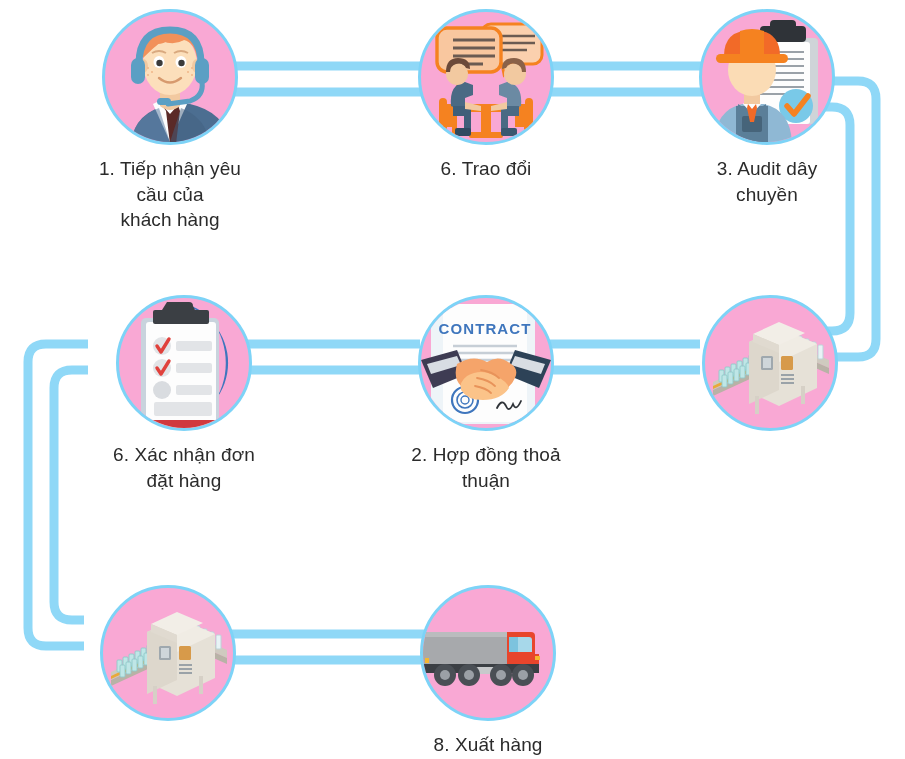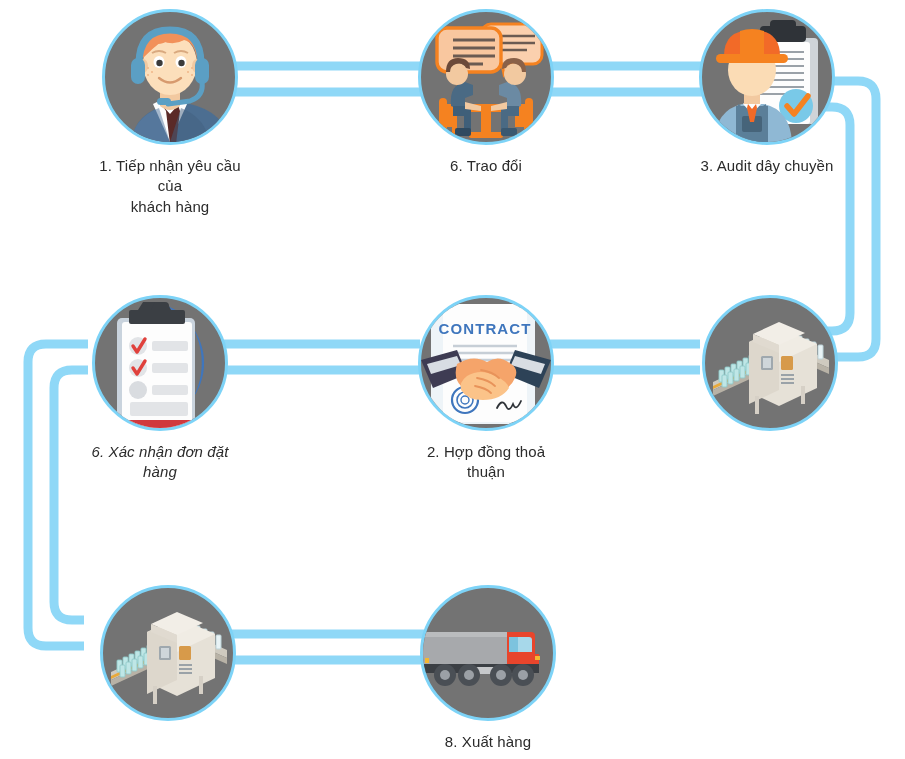--- a/index.html
+++ b/index.html
@@ -36,34 +36,34 @@
     z-index: 3;
     width: 160px;
     text-align: center;
   }
   .node-circle {
     position: relative;
     width: 136px;
     height: 136px;
     margin: 0 auto;
     border-radius: 50%;
-    background: #737373;
+    background: #f9a8d4;
     border: 3px solid #7dd3f7;
     box-sizing: border-box;
     overflow: hidden;
   }
   .node-art {
     position: absolute;
     left: 0; top: 0;
     width: 130px;
     height: 130px;
   }
   .node-label {
     margin-top: 11px;
-    font-size: 15px;
+    font-size: 19px;
     line-height: 1.35;
     color: #2b2b2b;
     letter-spacing: 0.1px;
     white-space: pre-line;
   }
 </style>
 </head>
 <body>
 
 <div id="flow-root">
@@ -238,21 +238,21 @@
         <ellipse cx="50" cy="58" rx="24" ry="26" fill="#fbdcb5"></ellipse>
 
         <path d="M22 44 q0-26 28-26 q28 0 28 26 z" fill="#f26a28"></path>
         <rect x="14" y="42" width="72" height="9" rx="4.5" fill="#f58220"></rect>
         <path d="M38 19 q12-4 24 0 v24 h-24 z" fill="#f58220"></path>
       </svg>
     </div>
     <div class="node-label">3. Audit dây chuyền</div>
   </div>
 
-  <div class="node" style="left:80px; top:295px;font-style:italic;">
+  <div class="node" style="left:104px; top:295px;">
     <div class="node-circle">
       <svg class="node-art" viewBox="0 0 130 130">
 
         <path d="M60 6 a60 60 0 0 1 0 118 a46 58 0 0 0 0 -118 z" fill="#3f76bd"></path>
 
         <rect x="22" y="20" width="78" height="110" rx="5" fill="#c9d3dd"></rect>
 
         <rect x="27" y="24" width="70" height="106" rx="3" fill="#fdfdfd"></rect>
 
         <rect x="27" y="122" width="70" height="8" fill="#d0393e"></rect>

